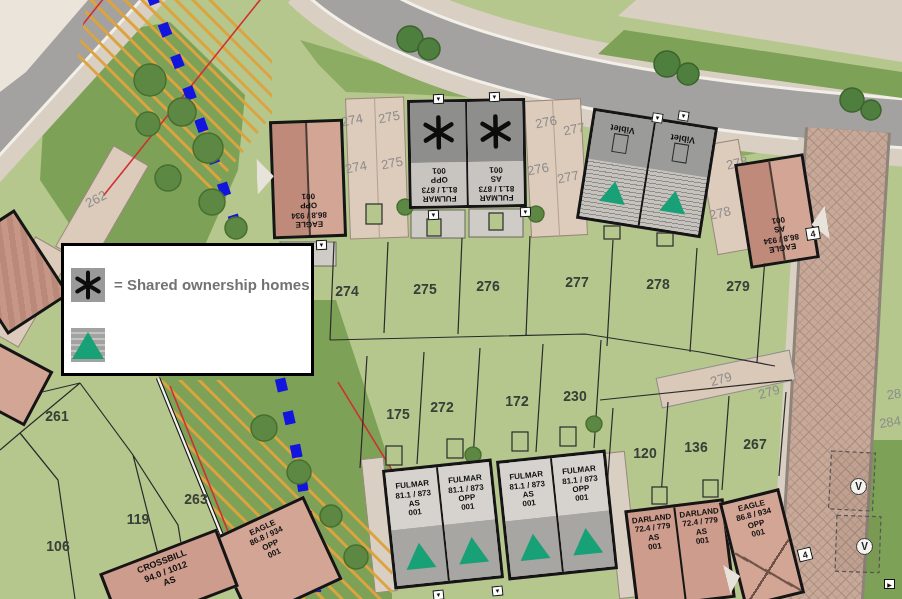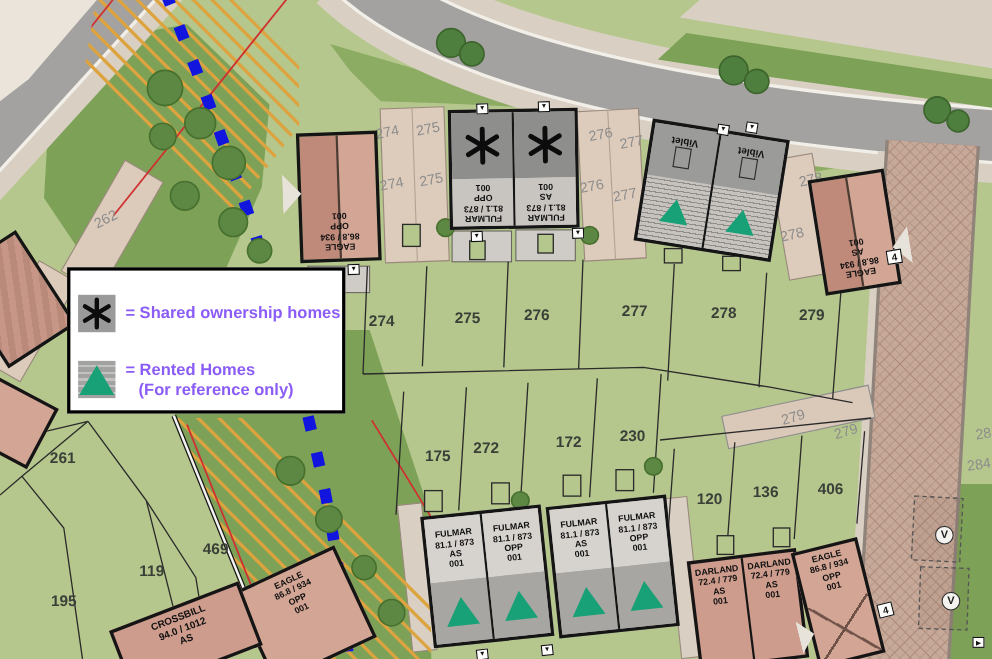--- a/index.html
+++ b/index.html
@@ -34,21 +34,21 @@
   .roofstripes{background:repeating-linear-gradient(115deg,#c79686 0 6px,#b98a79 6px 12px)}
   
   .pnum{position:absolute;transform:translate(-50%,-50%);font-size:14px;font-weight:bold;color:#3a3f38;z-index:2;white-space:nowrap}
   .dnum{position:absolute;transform-origin:center;font-size:13px;color:#8d8d8d;z-index:2;white-space:nowrap}
   
   .legend{position:absolute;left:61px;top:243px;width:253px;height:133px;background:#fff;
           border:3.5px solid #000;z-index:6;box-sizing:border-box}
   .lrow{position:absolute;left:7px;display:flex;gap:9px;align-items:center}
   .licon{width:34px;height:34px;background:#9a9a9a;flex:none;display:flex;align-items:center;justify-content:center}
   .licon.hatch{background:repeating-linear-gradient(0deg,#a2a2a0 0 4px,#c2c2c0 4px 6px)}
-  .ltext{font-size:15px;font-weight:bold;color:#8b5cf6;line-height:18px;white-space:nowrap}
+  .ltext{font-size:15px;font-weight:bold;color:#737373;line-height:18px;white-space:nowrap}
   .lnote{padding-left:12px}
   
   .plate{position:absolute;width:11px;height:10px;background:#fdfdfb;border:1.5px solid #111;z-index:5;
          display:flex;align-items:center;justify-content:center;font-size:6px;color:#111;box-sizing:border-box}
   .plate.num{width:14px;height:13px;font-size:9px;font-weight:bold}
   .vcircle{position:absolute;width:17px;height:17px;border-radius:50%;background:#f4f3f0;border:1.5px solid #333;
            z-index:5;display:flex;align-items:center;justify-content:center;font-size:10px;font-weight:bold;color:#222;box-sizing:border-box}
   .ast{width:36px;height:36px}
   .ast.leg{width:30px;height:30px}
 </style>
@@ -438,25 +438,25 @@
 <div class="pnum" style="left:488px;top:286px">276</div>
 <div class="pnum" style="left:577px;top:282px">277</div>
 <div class="pnum" style="left:658px;top:284px">278</div>
 <div class="pnum" style="left:738px;top:286px">279</div>
 <div class="pnum" style="left:398px;top:414px">175</div>
 <div class="pnum" style="left:442px;top:407px">272</div>
 <div class="pnum" style="left:517px;top:401px">172</div>
 <div class="pnum" style="left:575px;top:396px">230</div>
 <div class="pnum" style="left:645px;top:453px">120</div>
 <div class="pnum" style="left:696px;top:447px">136</div>
-<div class="pnum" style="left:755px;top:444px">406</div>
+<div class="pnum" style="left:755px;top:444px">267</div>
 <div class="pnum" style="left:57px;top:416px">261</div>
-<div class="pnum" style="left:196px;top:499px">469</div>
+<div class="pnum" style="left:196px;top:499px">263</div>
 <div class="pnum" style="left:138px;top:519px">119</div>
-<div class="pnum" style="left:58px;top:546px">195</div>
+<div class="pnum" style="left:58px;top:546px">106</div>
 
 <div class="dnum" style="left:352px;top:120px;transform:translate(-50%,-50%) rotate(-11deg)">274</div>
 <div class="dnum" style="left:389px;top:117px;transform:translate(-50%,-50%) rotate(-11deg)">275</div>
 <div class="dnum" style="left:356px;top:167px;transform:translate(-50%,-50%) rotate(-11deg)">274</div>
 <div class="dnum" style="left:392px;top:163px;transform:translate(-50%,-50%) rotate(-11deg)">275</div>
 <div class="dnum" style="left:546px;top:122px;transform:translate(-50%,-50%) rotate(-11deg)">276</div>
 <div class="dnum" style="left:574px;top:129px;transform:translate(-50%,-50%) rotate(-11deg)">277</div>
 <div class="dnum" style="left:538px;top:169px;transform:translate(-50%,-50%) rotate(-11deg)">276</div>
 <div class="dnum" style="left:568px;top:177px;transform:translate(-50%,-50%) rotate(-11deg)">277</div>
 <div class="dnum" style="left:737px;top:163px;transform:translate(-50%,-50%) rotate(-13deg)">278</div>
@@ -519,20 +519,16 @@
       <svg class="ast leg" viewBox="0 0 24 24">
             <path d="M12 2V22 M3.4 6.8L20.6 17.2 M20.6 6.8L3.4 17.2" stroke="#0c0c0c" stroke-width="3.2" stroke-linecap="round" fill="none"></path>
           </svg>
     </div>
     <div class="ltext">= Shared ownership homes</div>
   </div>
   <div class="lrow" style="top:82px;align-items:flex-start">
     <div class="licon hatch">
           <span class="tri" style="border-bottom-width:27px;border-left-width:16px;border-right-width:16px"></span>
         </div>
-    <div>
-      <div class="ltext">= Rented Homes</div>
-      <div class="ltext lnote">(For reference only)</div>
-    </div>
   </div>
 </div>
 
 </div>
 
 </body></html>

